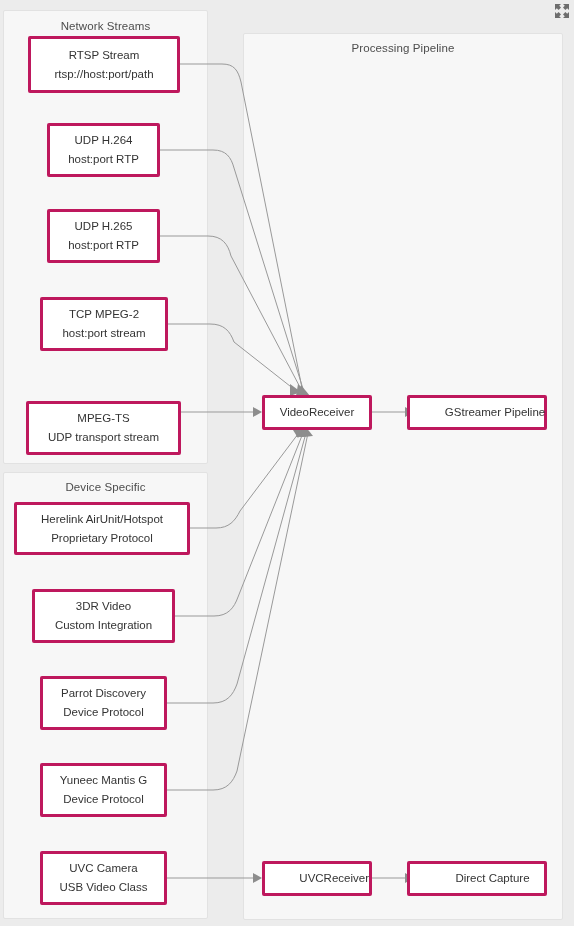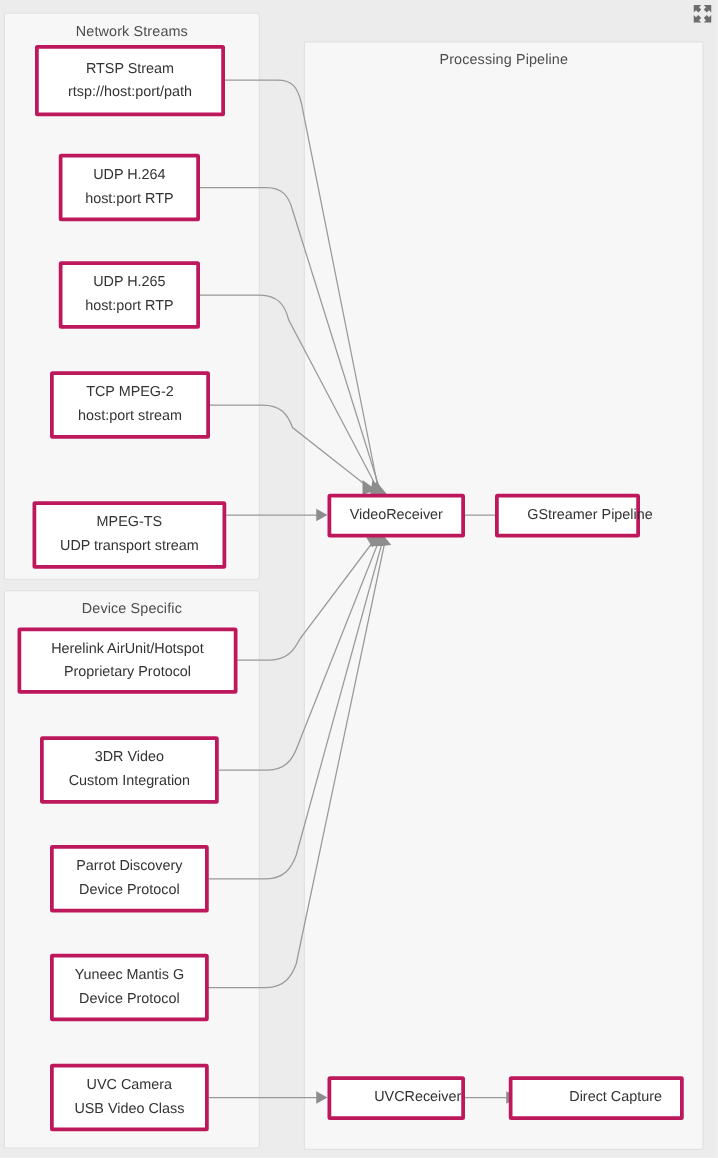--- a/index.html
+++ b/index.html
@@ -153,21 +153,21 @@
 
   <div class="node" style="left:40px;top:851px;width:127px;height:54px;">
     <span class="ln">UVC Camera</span>
     <span class="ln">USB Video Class</span>
   </div>
 
   <div class="node" style="left:262px;top:395px;width:110px;height:35px;">
     <span class="ln">VideoReceiver</span>
   </div>
 
-  <div class="node" style="left:396px;top:395px;width:116px;height:35px;padding-left:36px;">
+  <div class="node" style="left:407px;top:395px;width:140px;height:35px;padding-left:36px;">
     <span class="ln">GStreamer Pipeline</span>
   </div>
 
   <div class="node" style="left:262px;top:861px;width:110px;height:35px;align-items:flex-end;">
     <span class="ln">UVCReceiver</span>
   </div>
 
   <div class="node" style="left:407px;top:861px;width:140px;height:35px;padding-left:31px;">
     <span class="ln">Direct Capture</span>
   </div>

